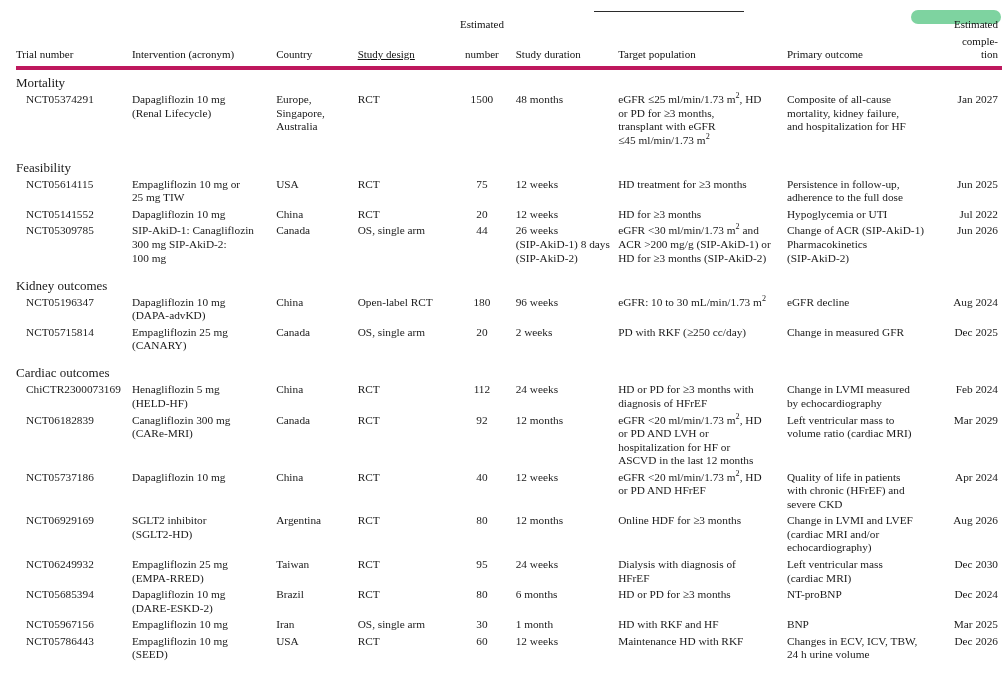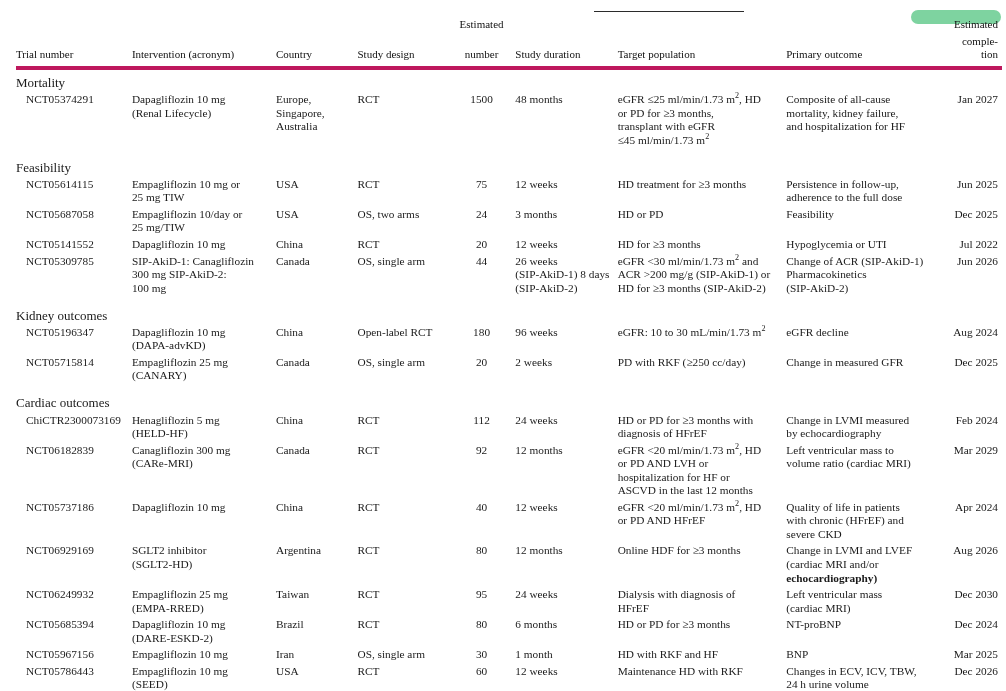--- a/index.html
+++ b/index.html
@@ -56,21 +56,21 @@
     line-height: 1.18;
     color: #111;
   }
   thead tr.headrow th {
     border-bottom: 4px solid #be185d;
     padding-bottom: 5px;
   }
   th.c-trial   { width: 113px; }
   th.c-interv  { width: 152px; }
   th.c-country { width: 82px;  }
-  th.c-design  { width: 100px; }
+  th.c-design  { width: 100px; text-decoration: underline; }
   th.c-number  { width: 62px; text-align: center !important; }
   th.c-duration{ width: 108px; }
   th.c-target  { width: 180px; }
   th.c-outcome { width: 155px; }
   th.c-compl   { width: 64px; text-align: right !important; }
 
   tbody td {
     vertical-align: top;
     padding: 1.5px 4px 1.5px 0;
     line-height: 1.20;
@@ -80,21 +80,21 @@
 
   .section-row td {
     padding-top: 5px;
     padding-bottom: 1px;
     font-size: 13px;
   }
   tr.spacer td { height: 6px; padding: 0; }
 
   .trial { white-space: nowrap; padding-left: 10px; }
   sup { font-size: 0.72em; vertical-align: super; line-height: 0; }
-  .bold { font-weight: bold; }
+  .bold { font-weight: normal; }
 </style>
 </head>
 <body>
 
 <div class="page">
 
   <div class="top-rule"></div>
   <div class="green-pill"></div>
 
   <table class="tbl">
@@ -148,31 +148,20 @@
           <td>Empagliflozin 10 mg or<br>25 mg TIW</td>
           <td>USA</td>
           <td>RCT</td>
           <td class="num">75</td>
           <td>12 weeks</td>
           <td>HD treatment for ≥3 months</td>
           <td>Persistence in follow-up,<br>adherence to the full dose</td>
           <td class="compl">Jun 2025</td>
         </tr>
         <tr>
-          <td class="trial">NCT05687058</td>
-          <td>Empagliflozin 10/day or<br>25 mg/TIW</td>
-          <td>USA</td>
-          <td>OS, two arms</td>
-          <td class="num">24</td>
-          <td>3 months</td>
-          <td>HD or PD</td>
-          <td>Feasibility</td>
-          <td class="compl">Dec 2025</td>
-        </tr>
-        <tr>
           <td class="trial">NCT05141552</td>
           <td>Dapagliflozin 10 mg</td>
           <td>China</td>
           <td>RCT</td>
           <td class="num">20</td>
           <td>12 weeks</td>
           <td>HD for ≥3 months</td>
           <td>Hypoglycemia or UTI</td>
           <td class="compl">Jul 2022</td>
         </tr>

